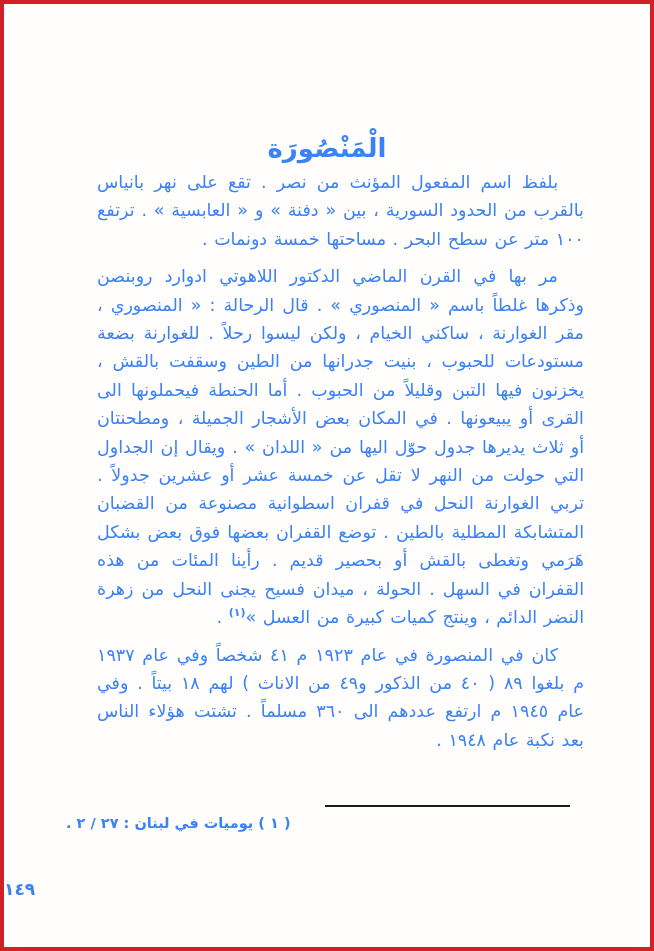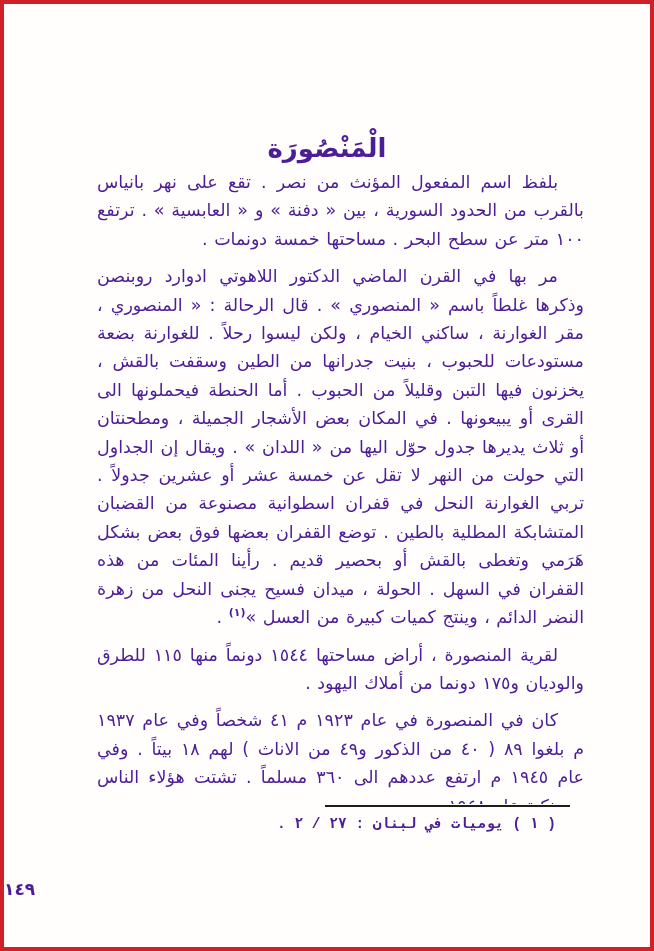--- a/index.html
+++ b/index.html
@@ -9,21 +9,21 @@
   }
   .page {
     position: relative;
     width: 654px;
     height: 951px;
     box-sizing: border-box;
     background: #fffefd;
     border: 4px solid #cf2127;
     overflow: hidden;
     font-family: "DejaVu Sans", sans-serif;
-    color: #4c1d95;
+    color: #3b82f6;
   }
   .title {
     position: absolute;
     top: 112px;
     left: 0;
     width: 100%;
     text-align: center;
     direction: rtl;
     font-size: 26px;
     font-weight: bold;
@@ -64,22 +64,21 @@
     border: 0;
     border-top: 2.5px solid #1c1c1c;
     width: 245px;
     margin: 0 14px 8px auto;
   }
   .footnote {
     margin: 0 28px 0 0;
     font-size: 14.5px;
     font-weight: bold;
     direction: rtl;
-    text-align: right;
-    font-family: Liberation Mono, monospace;
+    text-align: left;
   }
   .footnote .ref {
     direction: ltr;
     unicode-bidi: isolate;
   }
   .page-number {
     position: absolute;
     bottom: 48px;
     left: 0;
     width: 100%;
@@ -95,21 +94,20 @@
 <div class="page">
 
   <h1 class="title">الْمَنْصُورَة</h1>
 
   <div class="body-text">
     <p>بلفظ اسم المفعول المؤنث من نصر . تقع على نهر بانياس بالقرب من الحدود السورية ، بين « دفنة » و « العابسية » . ترتفع ١٠٠ متر عن سطح البحر . مساحتها خمسة دونمات .</p>
 
     <p><span>مر بها في القرن الماضي الدكتور اللاهوتي ادوارد روبنصن وذكرها غلطاً باسم « المنصوري » . قال الرحالة : « المنصوري ، مقر الغوارنة ، ساكني الخيام ، ولكن ليسوا رحلاً . للغوارنة بضعة مستودعات للحبوب ، بنيت جدرانها من الطين وسقفت بالقش ، يخزنون فيها التبن وقليلاً من الحبوب . أما الحنطة فيحملونها الى القرى أو يبيعونها . في المكان بعض الأشجار الجميلة ، ومطحنتان أو ثلاث يديرها جدول حوّل اليها من « اللدان » . ويقال إن الجداول التي حولت من النهر لا تقل عن خمسة عشر أو عشرين جدولاً . تربي الغوارنة النحل في قفران اسطوانية مصنوعة من القضبان المتشابكة المطلية بالطين . توضع القفران بعضها فوق بعض بشكل هَرَمي وتغطى بالقش أو بحصير قديم . رأينا المئات من هذه القفران في السهل . الحولة ، ميدان فسيح يجنى النحل من زهرة النضر الدائم ، وينتج كميات كبيرة من العسل »</span><sup>(١)</sup><span> .</span></p>
 
 
-    <p>لقرية المنصورة ، أراض مساحتها ١٥٤٤ دونماً منها ١١٥ للطرق والوديان و١٧٥ دونما من أملاك اليهود .</p>
 
     <p>كان في المنصورة في عام ١٩٢٣ م ٤١ شخصاً وفي عام ١٩٣٧ م بلغوا ٨٩ ( ٤٠ من الذكور و٤٩ من الاناث ) لهم ١٨ بيتاً . وفي عام ١٩٤٥ م ارتفع عددهم الى ٣٦٠ مسلماً . تشتت هؤلاء الناس بعد نكبة عام ١٩٤٨ .</p>
   </div>
 
   <div class="footnote-area">
     <hr class="fn-rule">
     <p class="footnote"><span>( ١ )</span><span> يوميات في لبنان : </span><span class="ref">٢٧ / ٢</span><span> .</span></p>
   </div>
 
   <div class="page-number">١٤٩</div>

